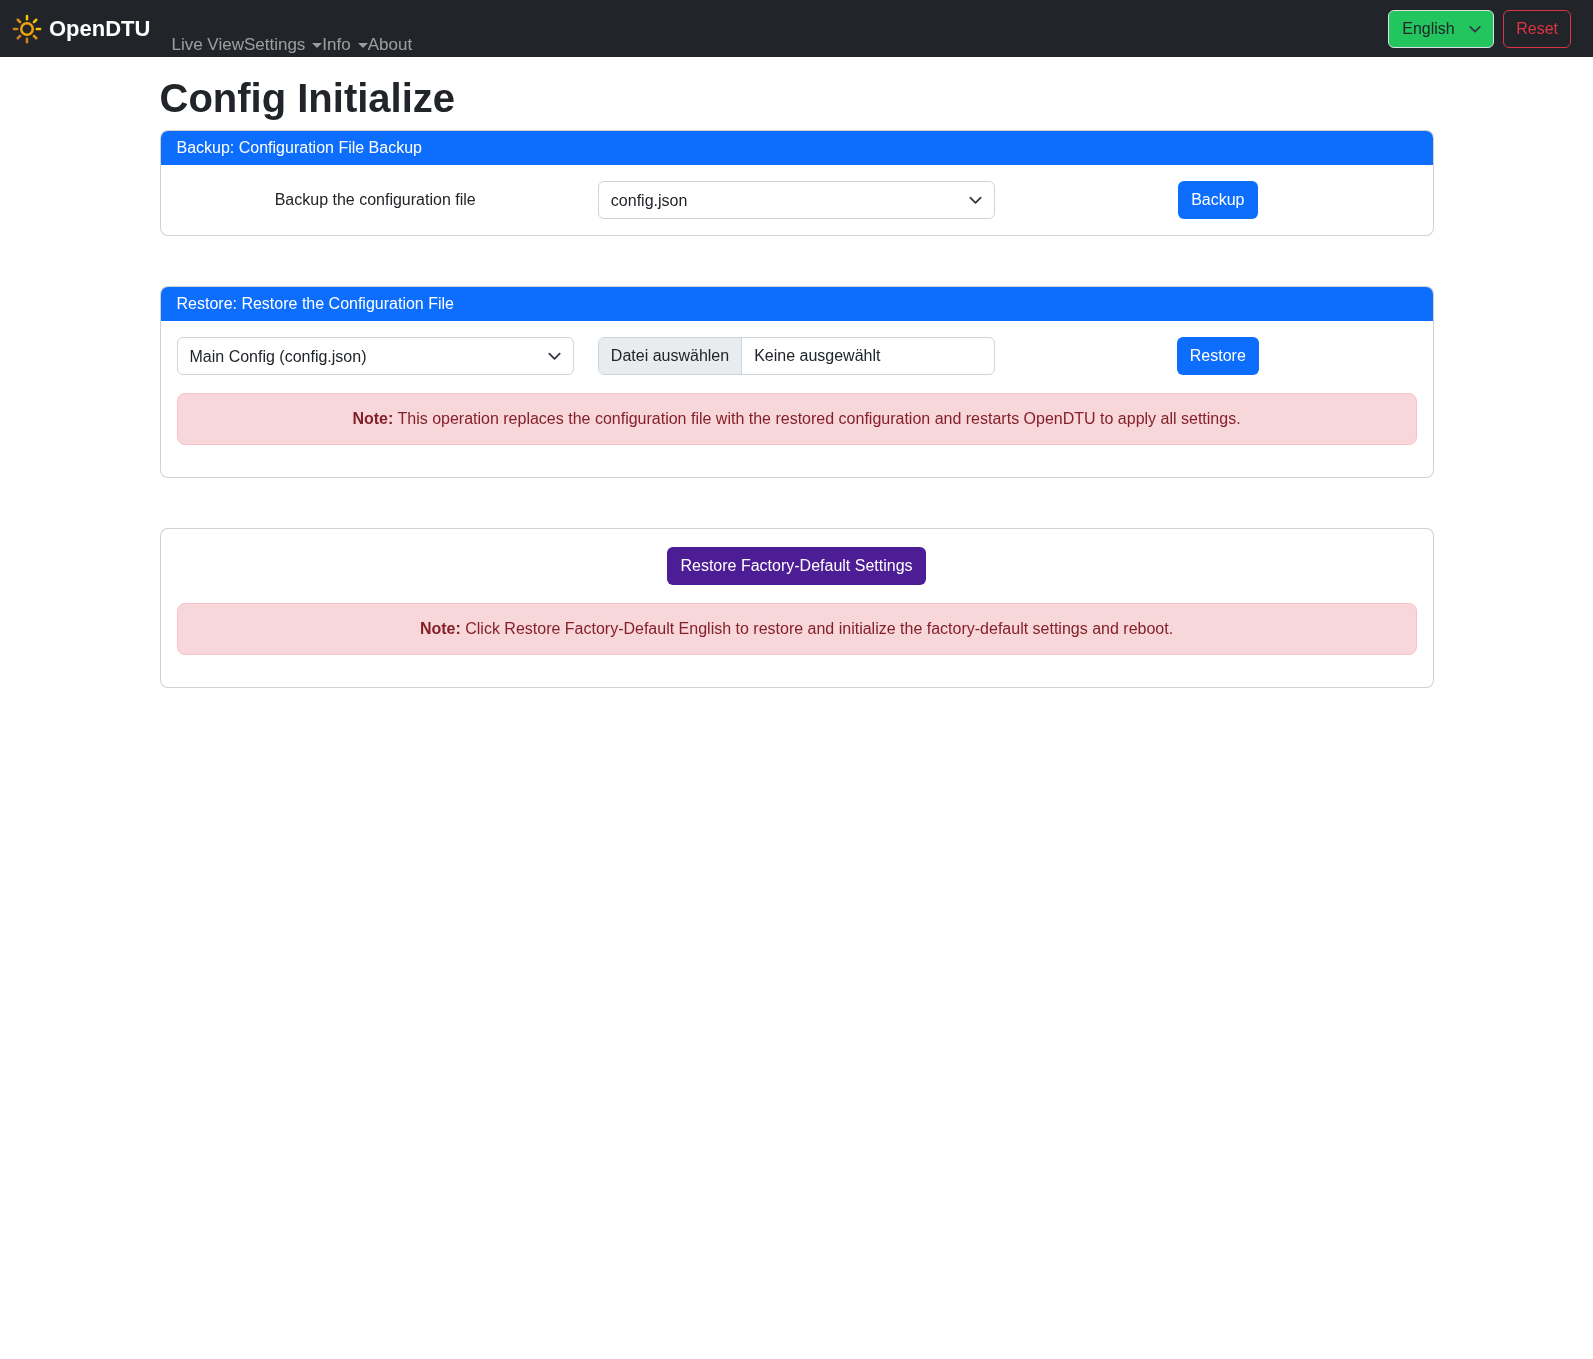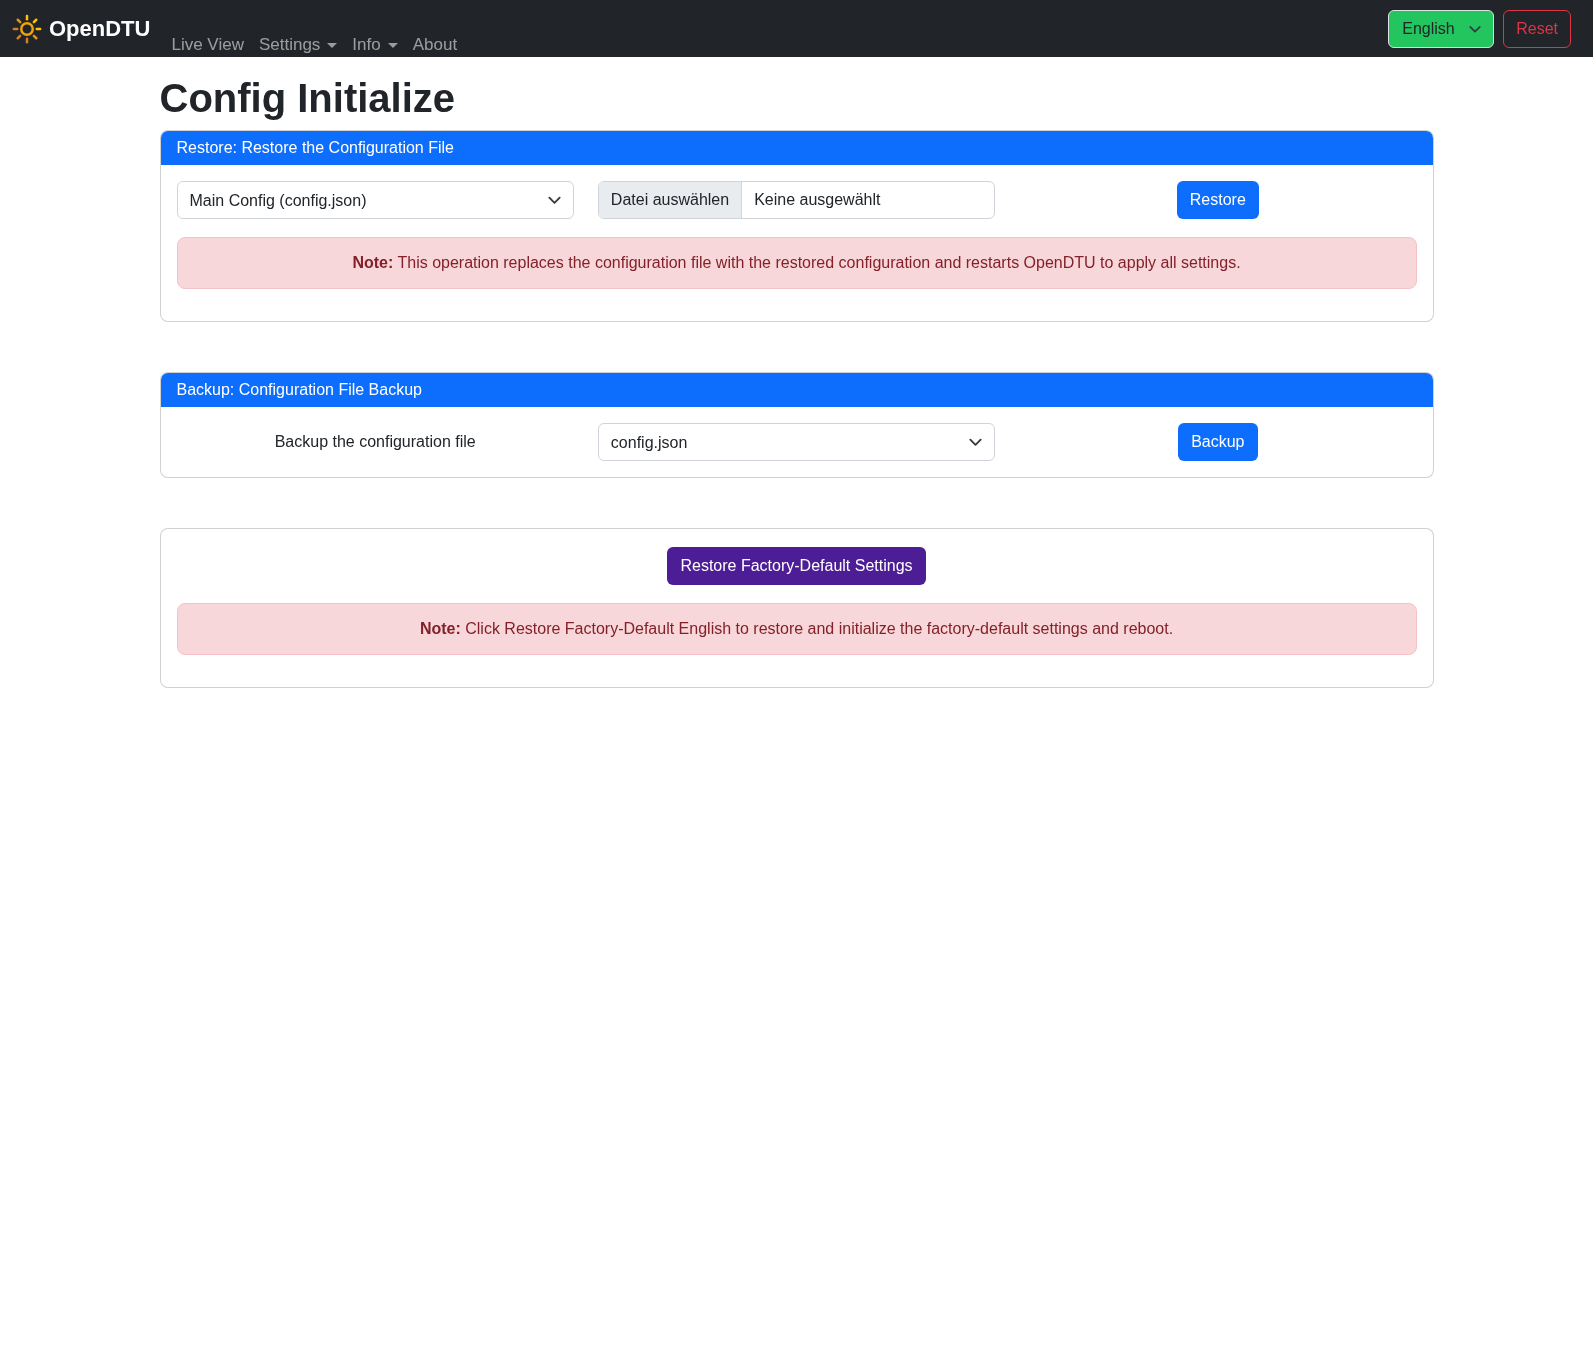--- a/index.html
+++ b/index.html
@@ -27,21 +27,20 @@
     gap: 7px;
     color: #ffffff;
     font-size: 22px;
     text-decoration: none;
     cursor: pointer;
     font-weight: bold;
   }
   .nav-links {
     display: flex;
     align-items: center;
-    gap: 15px;
     margin-left: 21px;
     margin-top: 32px;
   }
   .nav-link {
     color: rgba(255,255,255,0.55);
     font-size: 17px;
     text-decoration: none;
     cursor: pointer;
     display: flex;
     align-items: center;
@@ -246,49 +245,20 @@
       </span>
     </div>
     <button class="logout-btn">Reset</button>
   </div>
 </nav>
 
 <main class="container">
   <h1 class="page-title">Config Initialize</h1>
 
   <section class="card">
-    <div class="card-header">Restore: Restore the Configuration File</div>
-    <div class="card-body">
-      <div class="row3">
-        <div class="select-wrap">
-          <select class="form-select">
-            <option>Main Config (config.json)</option>
-          </select>
-          <span class="chevron">
-            <svg width="15" height="15" viewBox="0 0 16 16">
-                <path d="M2.5 5.5l5.5 5.5 5.5-5.5" fill="none" stroke="#343a40" stroke-width="2" stroke-linecap="round" stroke-linejoin="round"></path>
-              </svg>
-          </span>
-        </div>
-        <div class="file-input">
-          <span class="file-btn">Datei auswählen</span>
-          <span class="file-status">Keine ausgewählt</span>
-        </div>
-        <div class="col-center">
-          <button class="btn btn-primary">Restore</button>
-        </div>
-      </div>
-      <div class="alert-danger">
-        <strong>Note:</strong>
-        <span>This operation replaces the configuration file with the restored configuration and restarts OpenDTU to apply all settings.</span>
-      </div>
-    </div>
-  </section>
-
-  <section class="card">
     <div class="card-header">Backup: Configuration File Backup</div>
     <div class="card-body">
       <div class="row3">
         <div class="center-label">Backup the configuration file</div>
         <div class="select-wrap">
           <select class="form-select">
             <option>config.json</option>
           </select>
           <span class="chevron">
             <svg width="15" height="15" viewBox="0 0 16 16">
@@ -297,20 +267,49 @@
           </span>
         </div>
         <div class="col-center">
           <button class="btn btn-primary">Backup</button>
         </div>
       </div>
     </div>
   </section>
 
   <section class="card">
+    <div class="card-header">Restore: Restore the Configuration File</div>
+    <div class="card-body">
+      <div class="row3">
+        <div class="select-wrap">
+          <select class="form-select">
+            <option>Main Config (config.json)</option>
+          </select>
+          <span class="chevron">
+            <svg width="15" height="15" viewBox="0 0 16 16">
+                <path d="M2.5 5.5l5.5 5.5 5.5-5.5" fill="none" stroke="#343a40" stroke-width="2" stroke-linecap="round" stroke-linejoin="round"></path>
+              </svg>
+          </span>
+        </div>
+        <div class="file-input">
+          <span class="file-btn">Datei auswählen</span>
+          <span class="file-status">Keine ausgewählt</span>
+        </div>
+        <div class="col-center">
+          <button class="btn btn-primary">Restore</button>
+        </div>
+      </div>
+      <div class="alert-danger">
+        <strong>Note:</strong>
+        <span>This operation replaces the configuration file with the restored configuration and restarts OpenDTU to apply all settings.</span>
+      </div>
+    </div>
+  </section>
+
+  <section class="card">
     <div class="card-body">
       <div class="factory-btn-row">
         <button class="btn btn-danger">Restore Factory-Default Settings</button>
       </div>
       <div class="alert-danger">
         <strong>Note:</strong>
         <span>Click Restore Factory-Default English to restore and initialize the factory-default settings and reboot.</span>
       </div>
     </div>
   </section>

